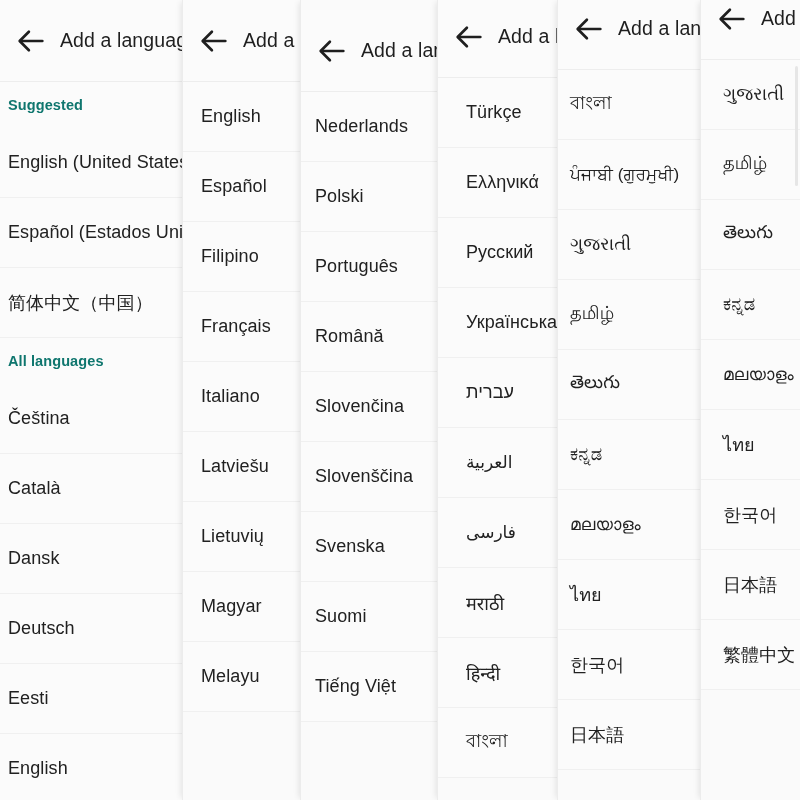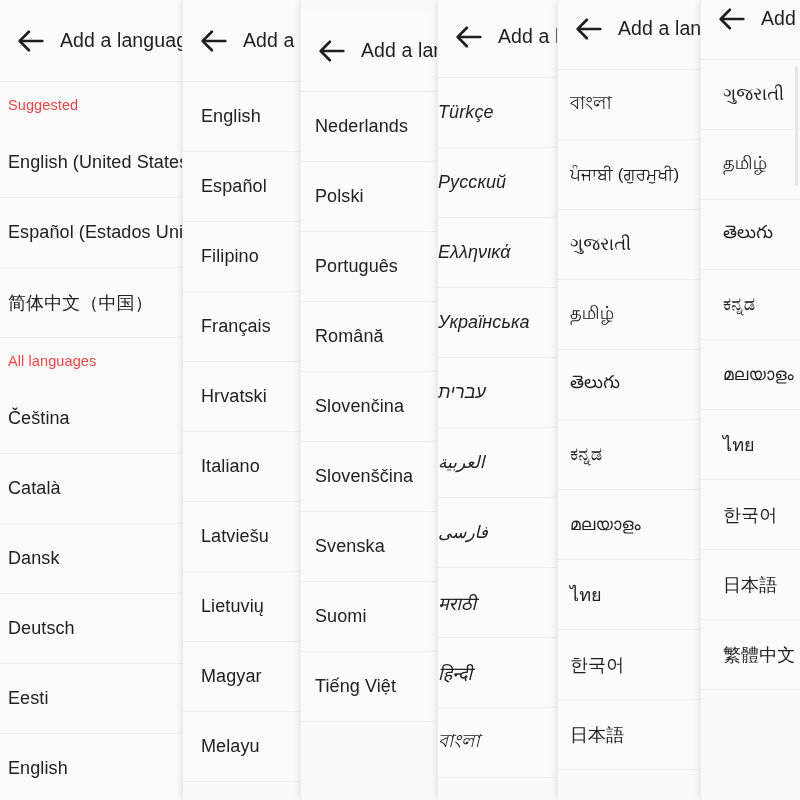--- a/index.html
+++ b/index.html
@@ -80,22 +80,22 @@
   .list {
     position: relative;
     background: #fbfbfb;
   }
   .section-header {
     height: 46px;
     display: flex;
     align-items: center;
     padding-left: 8px;
     font-size: 14.5px;
-    font-weight: 400;
-    color: #ef4444;
+    font-weight: 700;
+    color: #0f766e;
     letter-spacing: 0.1px;
     white-space: nowrap;
   }
   .row {
     height: 70px;
     display: flex;
     align-items: center;
     padding-left: 8px;
     box-sizing: border-box;
     border-bottom: 1px solid #f0f0f0;
@@ -107,21 +107,21 @@
     color: #212121;
     letter-spacing: 0.1px;
     white-space: nowrap;
   }
   .row-label.small { font-size: 17px; text-align: right; }
 
   
   .panel.p1 .row, .panel.p1 .section-header { padding-left: 8px; }
   .panel.p2 .row { padding-left: 18px; }
   .panel.p3 .row { padding-left: 14px; }
-  .panel.p4 .row { padding-left: 0; font-style: italic; }
+  .panel.p4 .row { padding-left: 28px; }
   .panel.p5 .row { padding-left: 12px; }
   .panel.p6 .row { padding-left: 22px; }
 
   
   .scroll-hint {
     position: absolute;
     right: 2px;
     top: 88px;
     width: 3px;
     height: 120px;
@@ -197,23 +197,20 @@
         <div class="row">
           <span class="row-label">Español</span>
         </div>
         <div class="row">
           <span class="row-label">Filipino</span>
         </div>
         <div class="row">
           <span class="row-label">Français</span>
         </div>
         <div class="row">
-          <span class="row-label">Hrvatski</span>
-        </div>
-        <div class="row">
           <span class="row-label">Italiano</span>
         </div>
         <div class="row">
           <span class="row-label">Latviešu</span>
         </div>
         <div class="row">
           <span class="row-label">Lietuvių</span>
         </div>
         <div class="row">
           <span class="row-label">Magyar</span>
@@ -277,24 +274,24 @@
             <polyline points="10.5,5.5 4,12 10.5,18.5"></polyline>
           </svg>
         </span>
         <span class="appbar-title">Add a language</span>
       </div>
       <div class="list">
         <div class="row">
           <span class="row-label">Türkçe</span>
         </div>
         <div class="row">
+          <span class="row-label">Ελληνικά</span>
+        </div>
+        <div class="row">
           <span class="row-label">Русский</span>
-        </div>
-        <div class="row">
-          <span class="row-label">Ελληνικά</span>
         </div>
         <div class="row">
           <span class="row-label">Українська</span>
         </div>
         <div class="row">
           <span class="row-label">עברית</span>
         </div>
         <div class="row">
           <span class="row-label small">العربية</span>
         </div>

